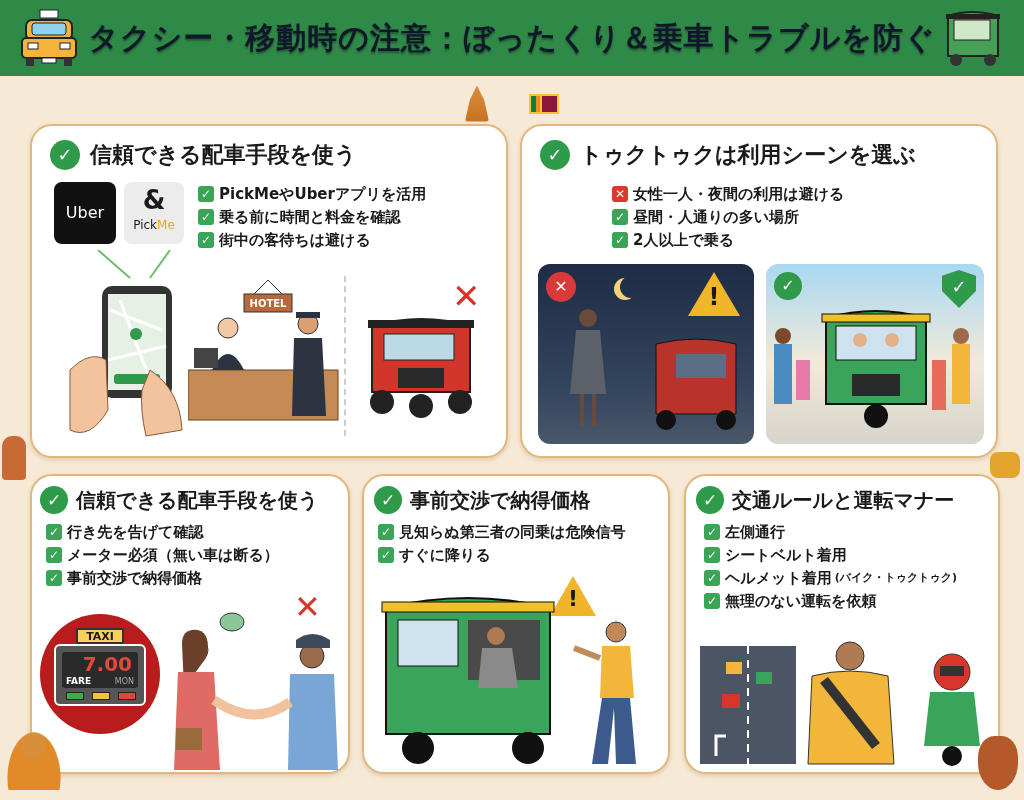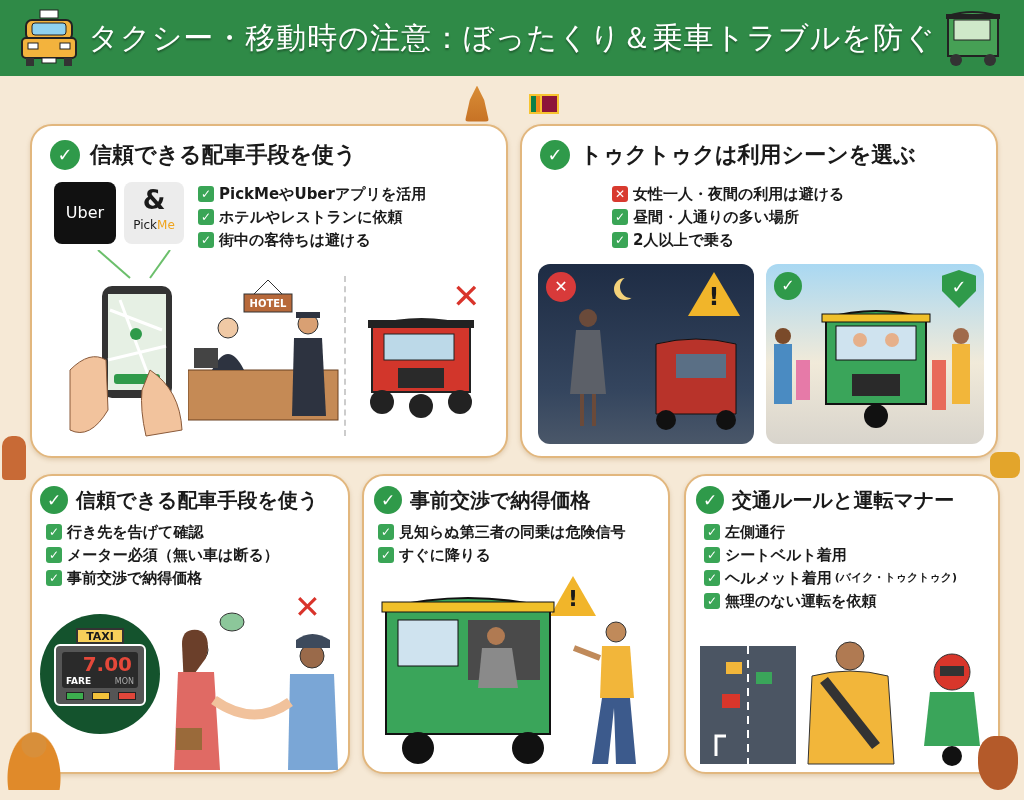--- a/index.html
+++ b/index.html
@@ -1,18 +1,18 @@
 <!DOCTYPE html>
 <html><head>
 <meta charset="utf-8">
 <style>
 *{box-sizing:border-box;margin:0;padding:0}
 body{width:1024px;height:800px;overflow:hidden;background:#f6e9d6;font-family:"DejaVu Sans",sans-serif;position:relative;color:#1a1a1a}
 .header{position:absolute;left:0;top:0;width:1024px;height:76px;background:#2f8a47;display:flex;align-items:center;justify-content:center}
-.header h1{color:#ffffff;font-size:30px;font-weight:normal;letter-spacing:1px;text-shadow:0 2px 2px rgba(0,0,0,.35)}
+.header h1{color:#0f172a;font-size:30px;font-weight:bold;letter-spacing:1px;text-shadow:0 2px 2px rgba(0,0,0,.35)}
 .hdr-ico{position:absolute;top:8px;width:62px;height:60px}
 .subtitle{position:absolute;left:0;top:80px;width:1024px;text-align:center;font-size:23px;font-weight:bold;line-height:44px}
 .card{position:absolute;background:#fff;border:2px solid #e2b77e;border-radius:22px;box-shadow:0 2px 4px rgba(160,110,50,.25)}
 .card-title{position:absolute;display:flex;align-items:center;font-weight:bold;white-space:nowrap}
 .chk{display:inline-block;border-radius:50%;background:#2f9a4a;color:#fff;text-align:center;font-weight:bold;flex:none}
 .list{position:absolute;font-weight:bold;white-space:nowrap}
 .li{display:flex;align-items:center;margin-bottom:3px}
 .box{display:inline-block;width:16px;height:16px;border-radius:3px;background:#3aa556;color:#fff;font-size:12px;line-height:16px;text-align:center;margin-right:5px;flex:none}
 .box.x{background:#d83a2f}
 .abs{position:absolute}
@@ -58,21 +58,21 @@
     <div style="font-size:26px;font-weight:bold;line-height:36px">&amp;</div>
     <div style="font-size:12px;font-weight:normal"><span>Pick</span><span style="color:#f0a41c">Me</span></div>
   </div>
   <div class="list" style="left:166px;top:58px;font-size:15px;line-height:20px">
     <div class="li">
         <span class="box">✓</span>
         <span>PickMeやUberアプリを活用</span>
       </div>
     <div class="li">
         <span class="box">✓</span>
-        <span>ホテルやレストランに依頼</span>
+        <span>乗る前に時間と料金を確認</span>
       </div>
     <div class="li">
         <span class="box">✓</span>
         <span>街中の客待ちは避ける</span>
       </div>
   </div>
 
   <svg class="abs" style="left:18px;top:124px" width="140" height="190">
     <line x1="48" y1="0" x2="80" y2="28" stroke="#6bbf6b" stroke-width="2"></line>
     <line x1="120" y1="0" x2="100" y2="28" stroke="#6bbf6b" stroke-width="2"></line>
@@ -185,21 +185,21 @@
         <span class="box">✓</span>
         <span>メーター必須（無い車は断る）</span>
       </div>
     <div class="li">
         <span class="box">✓</span>
         <span>事前交渉で納得価格</span>
       </div>
   </div>
   <div class="x-mark" style="left:262px;top:112px;font-size:32px">✕</div>
 
-  <div class="abs" style="left:8px;top:138px;width:120px;height:120px;border-radius:50%;background:#14532d">
+  <div class="abs" style="left:8px;top:138px;width:120px;height:120px;border-radius:50%;background:#b91c1c">
     <div class="abs" style="left:36px;top:14px;width:48px;height:16px;border:2px solid #333;background:#f7cf5a;font-size:11px;font-weight:bold;text-align:center;line-height:13px">TAXI</div>
     <div class="abs" style="left:14px;top:30px;width:92px;height:62px;background:#555;border:2px solid #ffffff;border-radius:6px">
       <div class="abs" style="left:6px;top:6px;width:76px;height:36px;background:#2a2a2a;border-radius:3px">
         <div class="abs" style="right:6px;top:0;color:#e4483a;font-size:20px;font-weight:bold">7.00</div>
         <div class="abs" style="left:4px;bottom:2px;color:#fff;font-size:9px;font-weight:bold">FARE</div>
         <div class="abs" style="right:4px;bottom:2px;color:#aaa;font-size:8px">MON</div>
       </div>
       <div class="abs" style="left:10px;top:46px;width:18px;height:8px;background:#3cae4e;border:1px solid #222"></div>
       <div class="abs" style="left:36px;top:46px;width:18px;height:8px;background:#f3c23a;border:1px solid #222"></div>
       <div class="abs" style="left:62px;top:46px;width:18px;height:8px;background:#e0463a;border:1px solid #222"></div>

